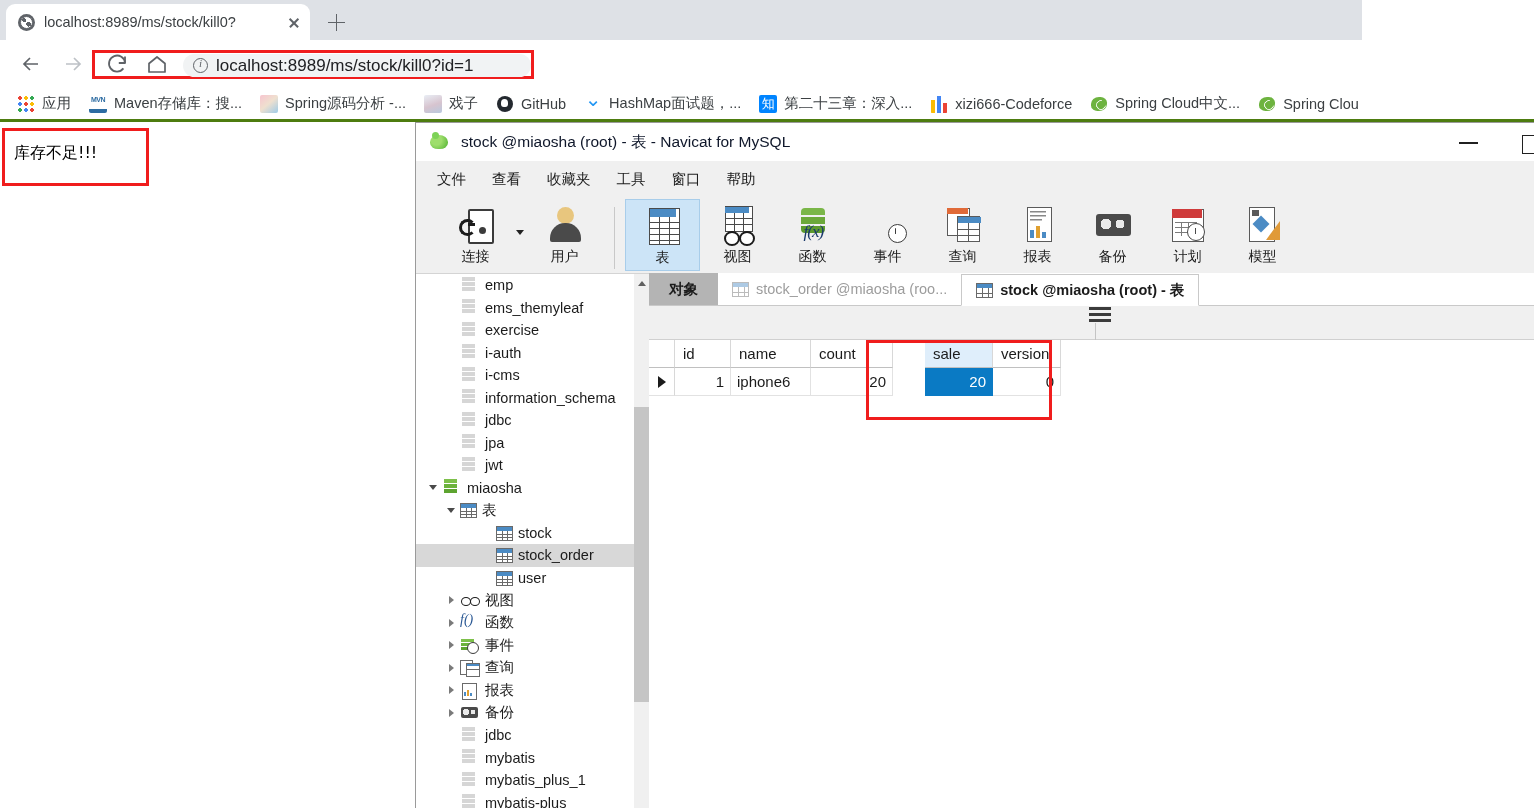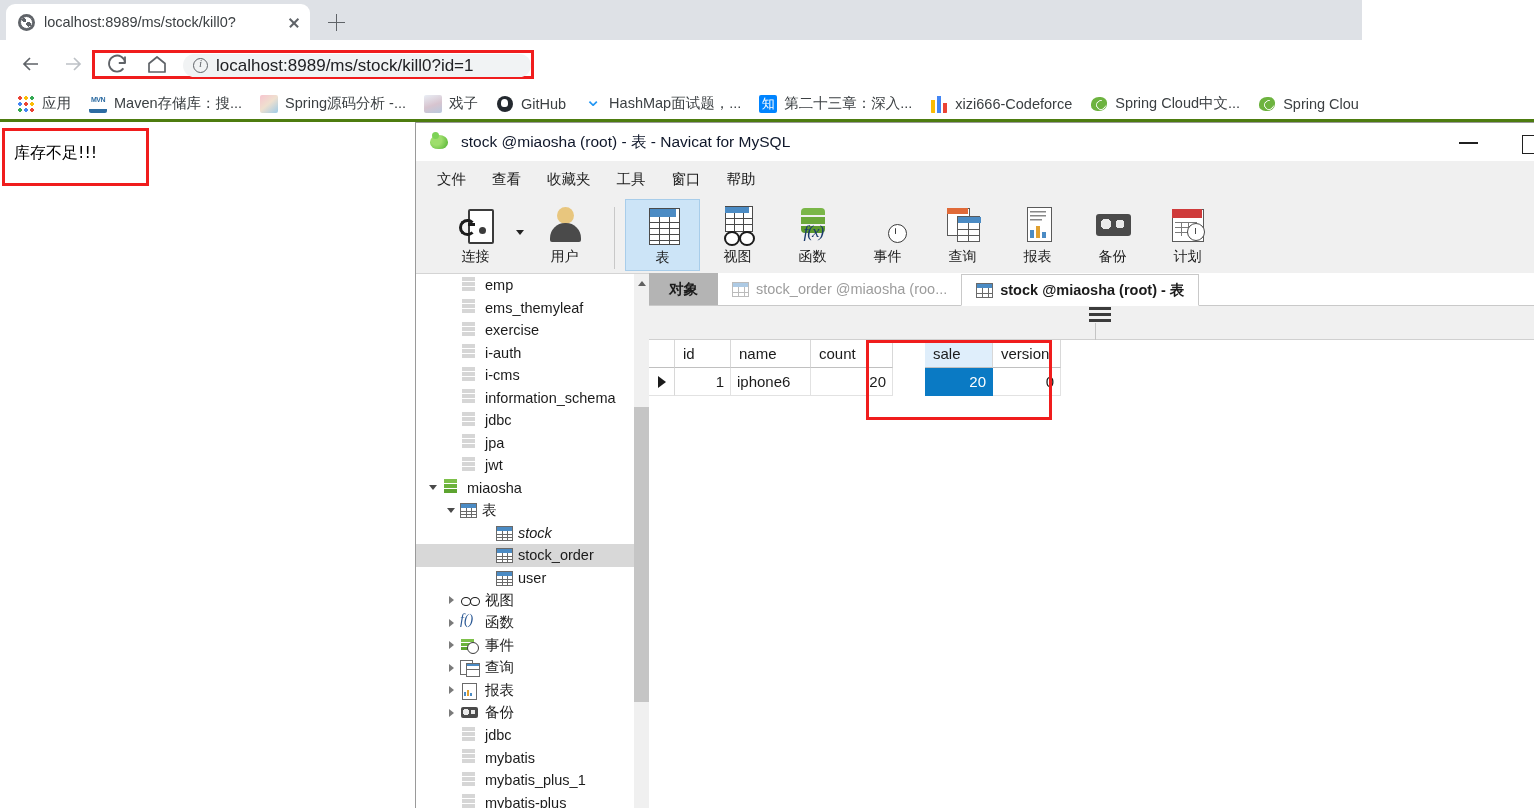--- a/index.html
+++ b/index.html
@@ -936,20 +936,28 @@
       <span class="tb-glyph g-backup"></span>
       <span class="tb-label">备份</span>
     </div>
     <div class="tb-item">
       <span class="tb-glyph g-cal">
         <span class="g-cal-grid"></span>
         <span class="g-cal-clock"></span>
       </span>
       <span class="tb-label">计划</span>
     </div>
+    <div class="tb-item">
+      <span class="tb-glyph g-model">
+        <span class="g-model-tri"></span>
+        <span class="g-model-d"></span>
+        <span class="g-model-sq"></span>
+      </span>
+      <span class="tb-label">模型</span>
+    </div>
   </div>
 
   <div class="nv-body">
 
     <div class="nv-sidebar">
       <div class="tree" id="tree-container">
           <div class="tree-row" style="padding-left: 26px;">
             <span class="tw"></span>
             <span class="ti ti-db-gray"></span>
             <span>emp</span>
@@ -997,21 +1005,21 @@
           <div class="tree-row" style="padding-left: 8px;">
             <span class="tw arrow-d"></span>
             <span class="ti ti-db-green"></span>
             <span>miaosha</span>
           </div>
           <div class="tree-row" style="padding-left: 26px;">
             <span class="tw arrow-d"></span>
             <span class="ti ti-tbl"></span>
             <span>表</span>
           </div>
-          <div class="tree-row" style="padding-left: 62px; font-style: italic;">
+          <div class="tree-row" style="padding-left: 62px;">
             <span class="tw"></span>
             <span class="ti ti-tbl"></span>
             <span>stock</span>
           </div>
           <div class="tree-row sel" style="padding-left: 62px;">
             <span class="tw"></span>
             <span class="ti ti-tbl"></span>
             <span>stock_order</span>
           </div>
           <div class="tree-row" style="padding-left: 62px;">

